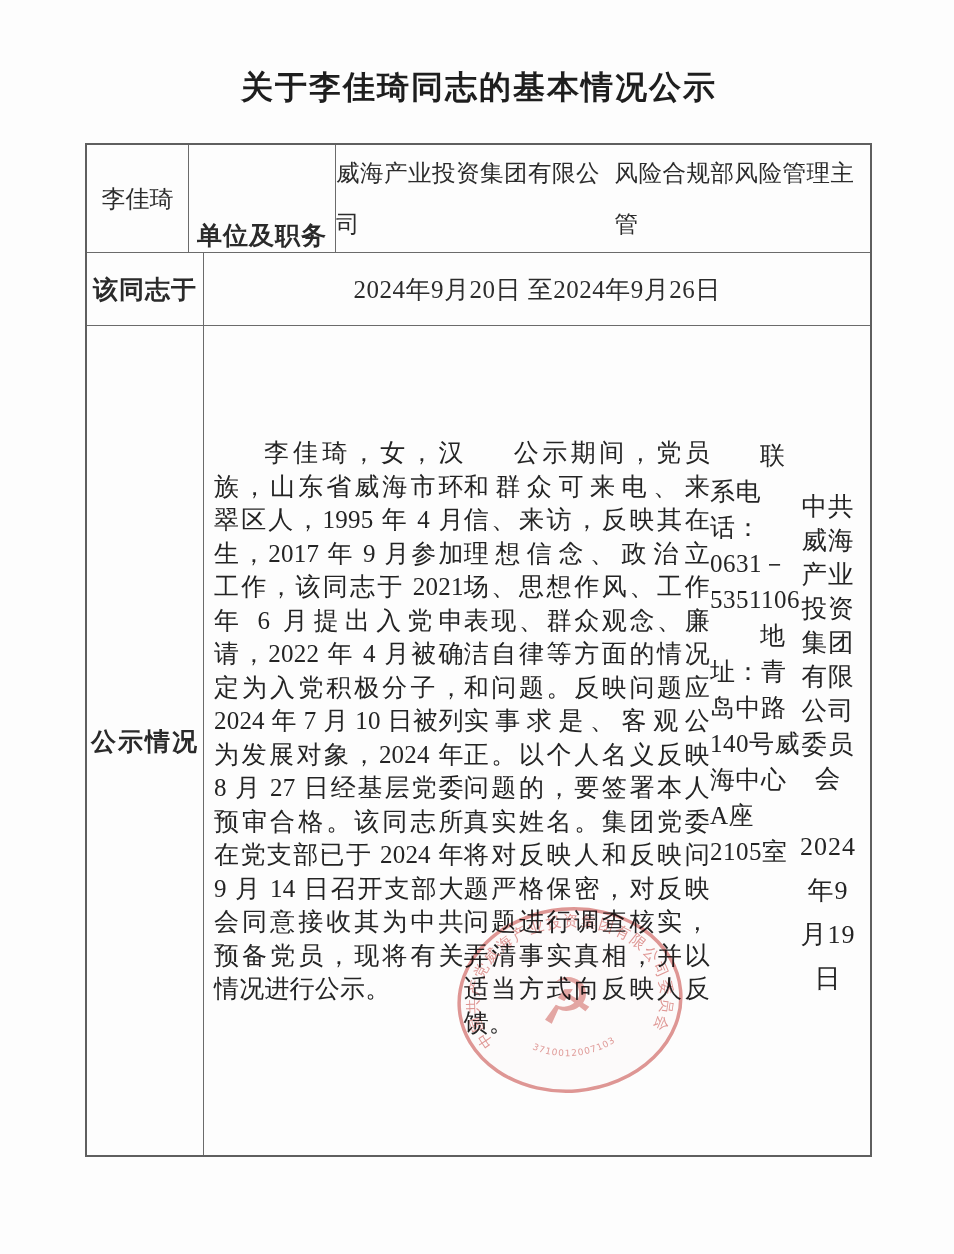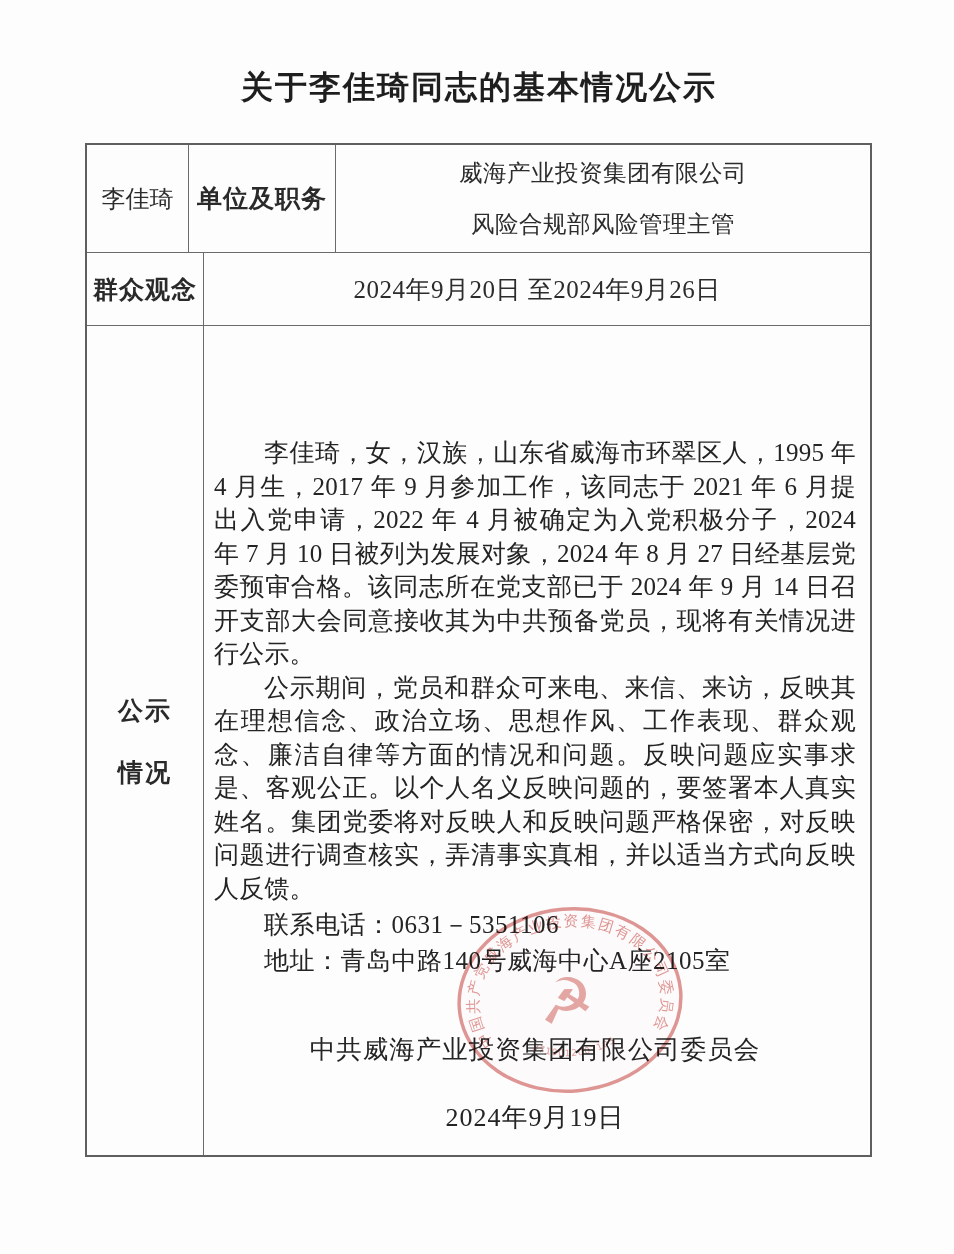--- a/index.html
+++ b/index.html
@@ -37,35 +37,35 @@
   .t-row { display: flex; width: 100%; }
   .t-row-1 { height: 108px; }
   .t-row-2 { height: 73px; }
   .t-row-3 { height: 829px; }
   .t-cell {
     border-right: 1px solid #6b6b6b;
     border-bottom: 1px solid #6b6b6b;
     display: flex;
     align-items: center;
     justify-content: center;
-    flex-direction: column;
+    flex-direction: row;
   }
   .t-cell:last-child { border-right: none; }
   .t-row-3 .t-cell { border-bottom: none; }
 
   .c-label {
     font-family: "Liberation Sans", "DejaVu Sans", sans-serif;
     font-weight: bold;
     font-size: 25px;
     color: #2a2a2a;
     letter-spacing: 1px;
   }
   .col-a { width: 117px; }
   .col-b { width: 102px; }
-  .col-c { width: 147px; }
+  .col-c { width: 147px; align-items: flex-end; }
   .col-d { flex: 1; }
 
   .name-value { font-size: 24px; color: #2c2c2c; }
   .unit-line { font-size: 23.5px; line-height: 51px; color: #2c2c2c; letter-spacing: 0.5px; }
   .period-value { font-size: 25px; color: #2c2c2c; letter-spacing: 0.5px; }
 
   .situation-label-line {
     font-family: "Liberation Sans", "DejaVu Sans", sans-serif;
     font-weight: bold;
     font-size: 25px;
@@ -163,21 +163,21 @@
       <span class="c-label">单位及职务</span>
     </div>
     <div class="t-cell col-d">
       <span class="unit-line">威海产业投资集团有限公司</span>
       <span class="unit-line">风险合规部风险管理主管</span>
     </div>
   </div>
 
   <div class="t-row t-row-2">
     <div class="t-cell col-a">
-      <span class="c-label">群众观念</span>
+      <span class="c-label">该同志于</span>
     </div>
     <div class="t-cell col-d">
       <span class="period-value">2024年9月20日 至2024年9月26日</span>
     </div>
   </div>
 
   <div class="t-row t-row-3">
     <div class="t-cell col-a">
       <span class="situation-label-line">公示</span>
       <span class="situation-label-line">情况</span>

